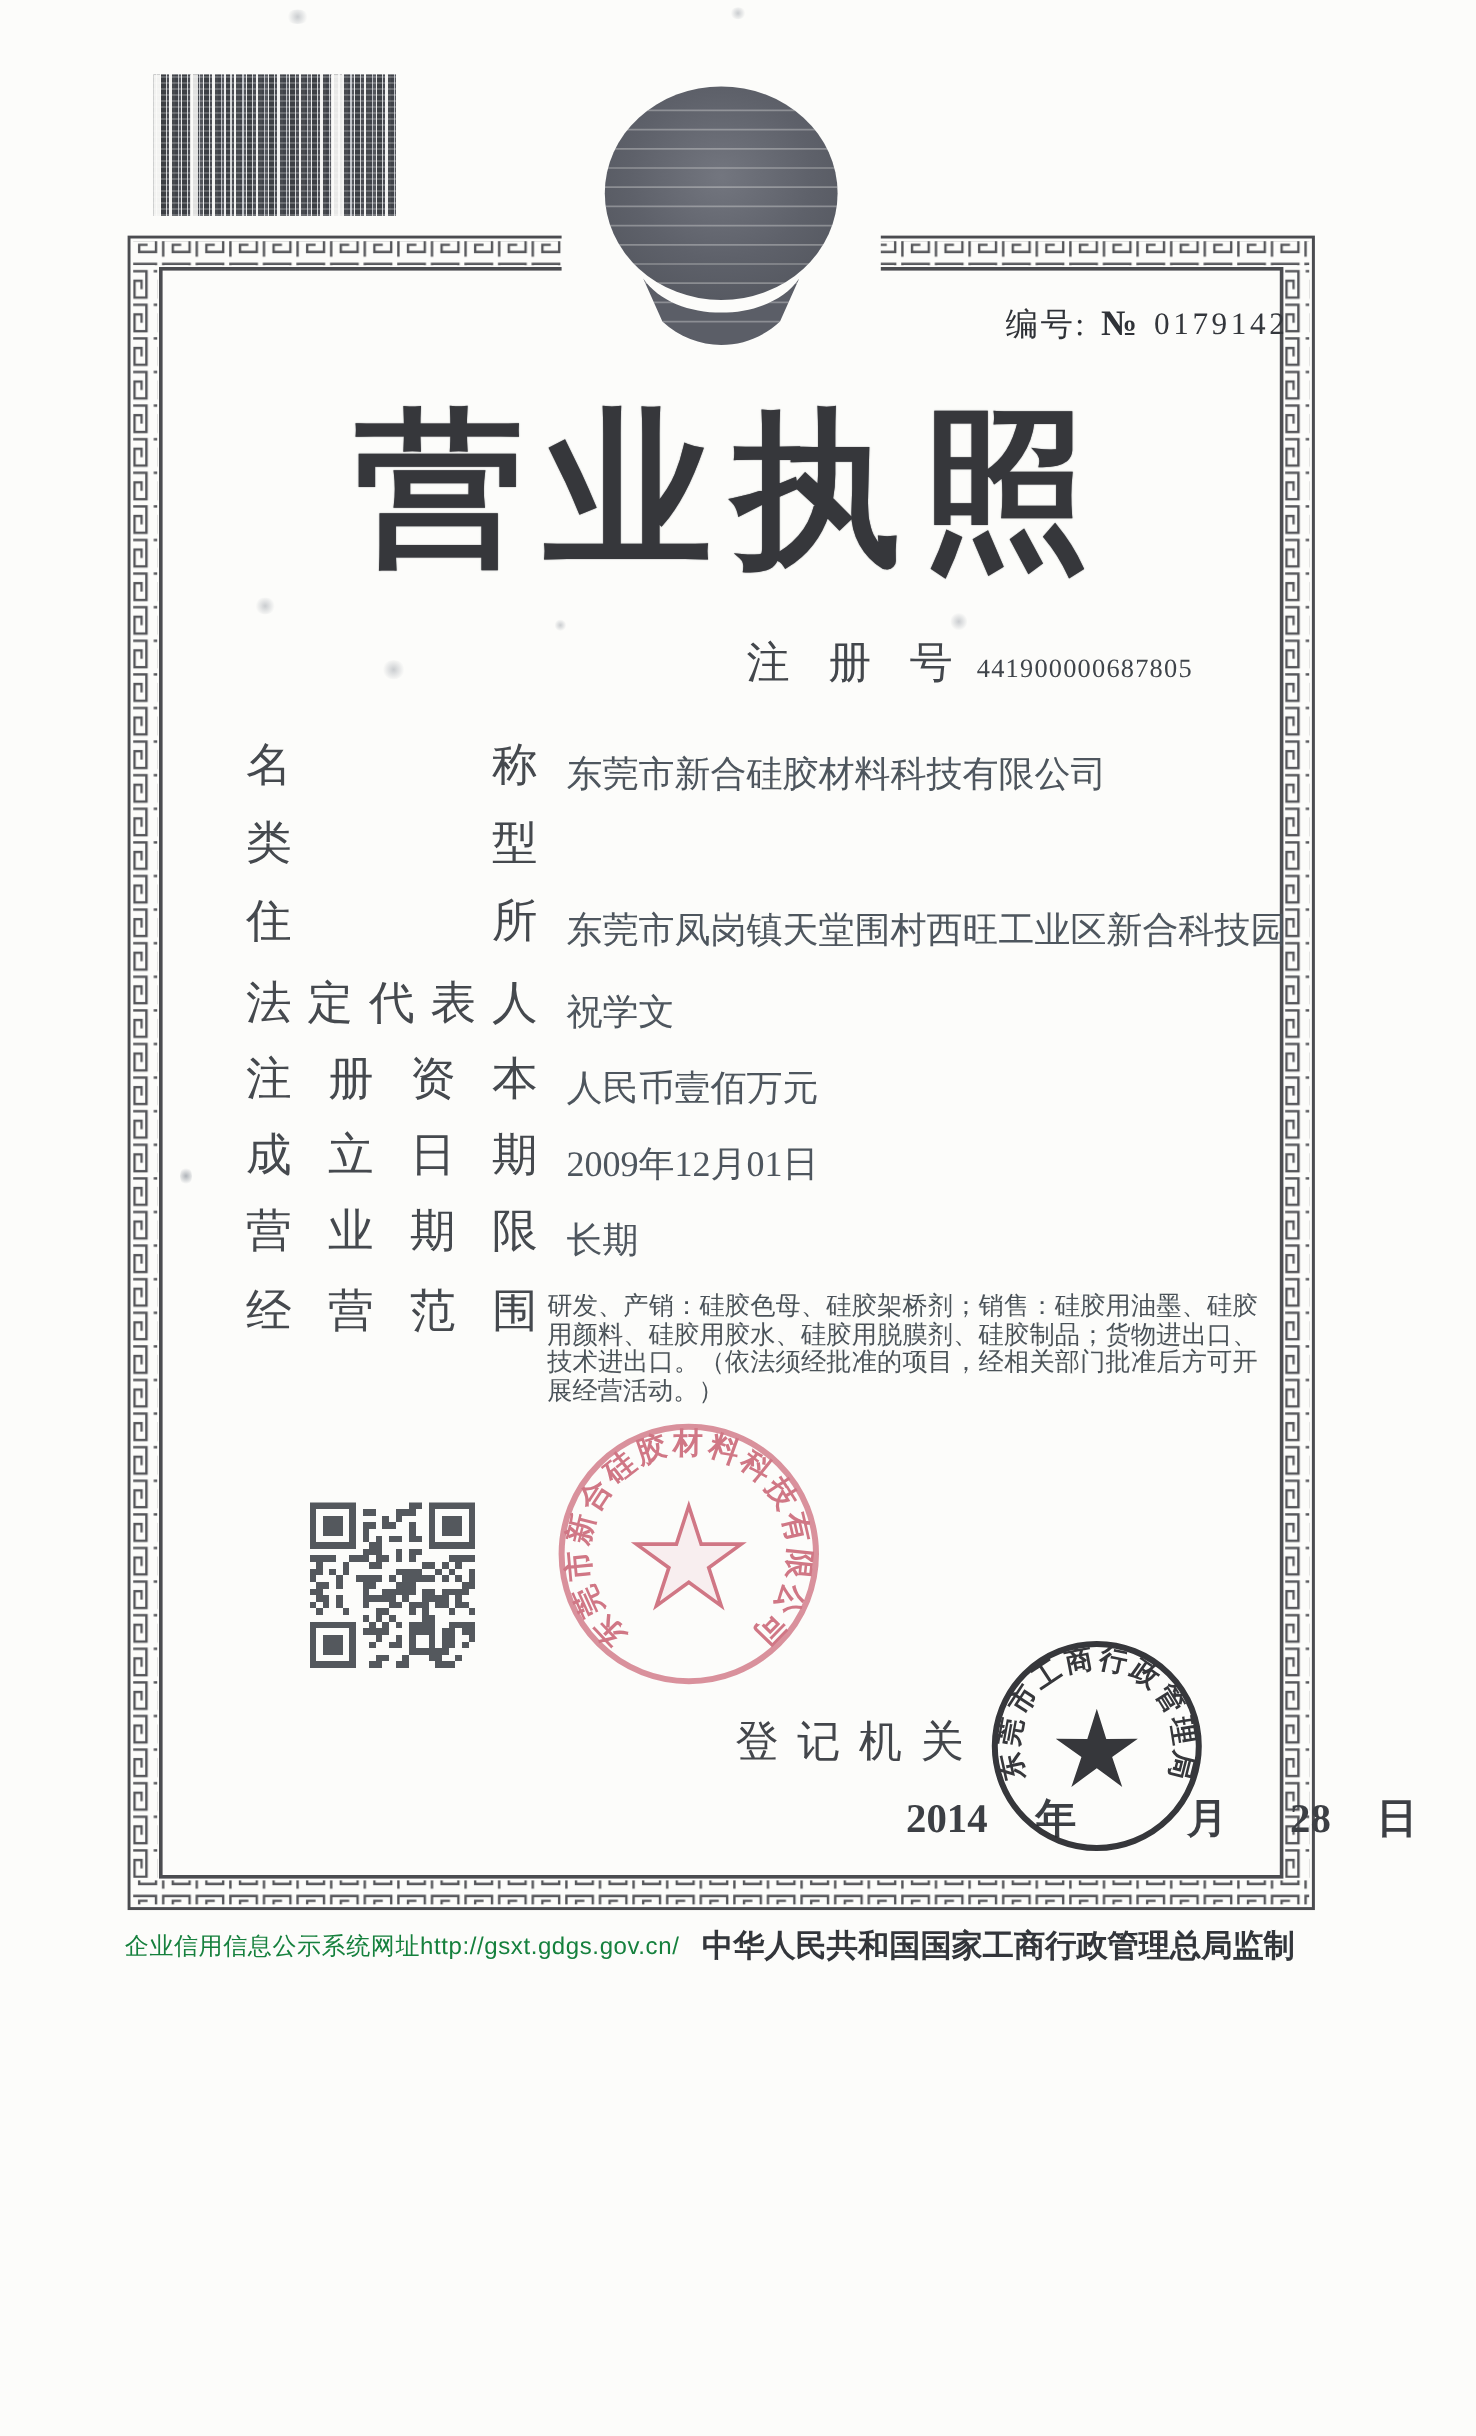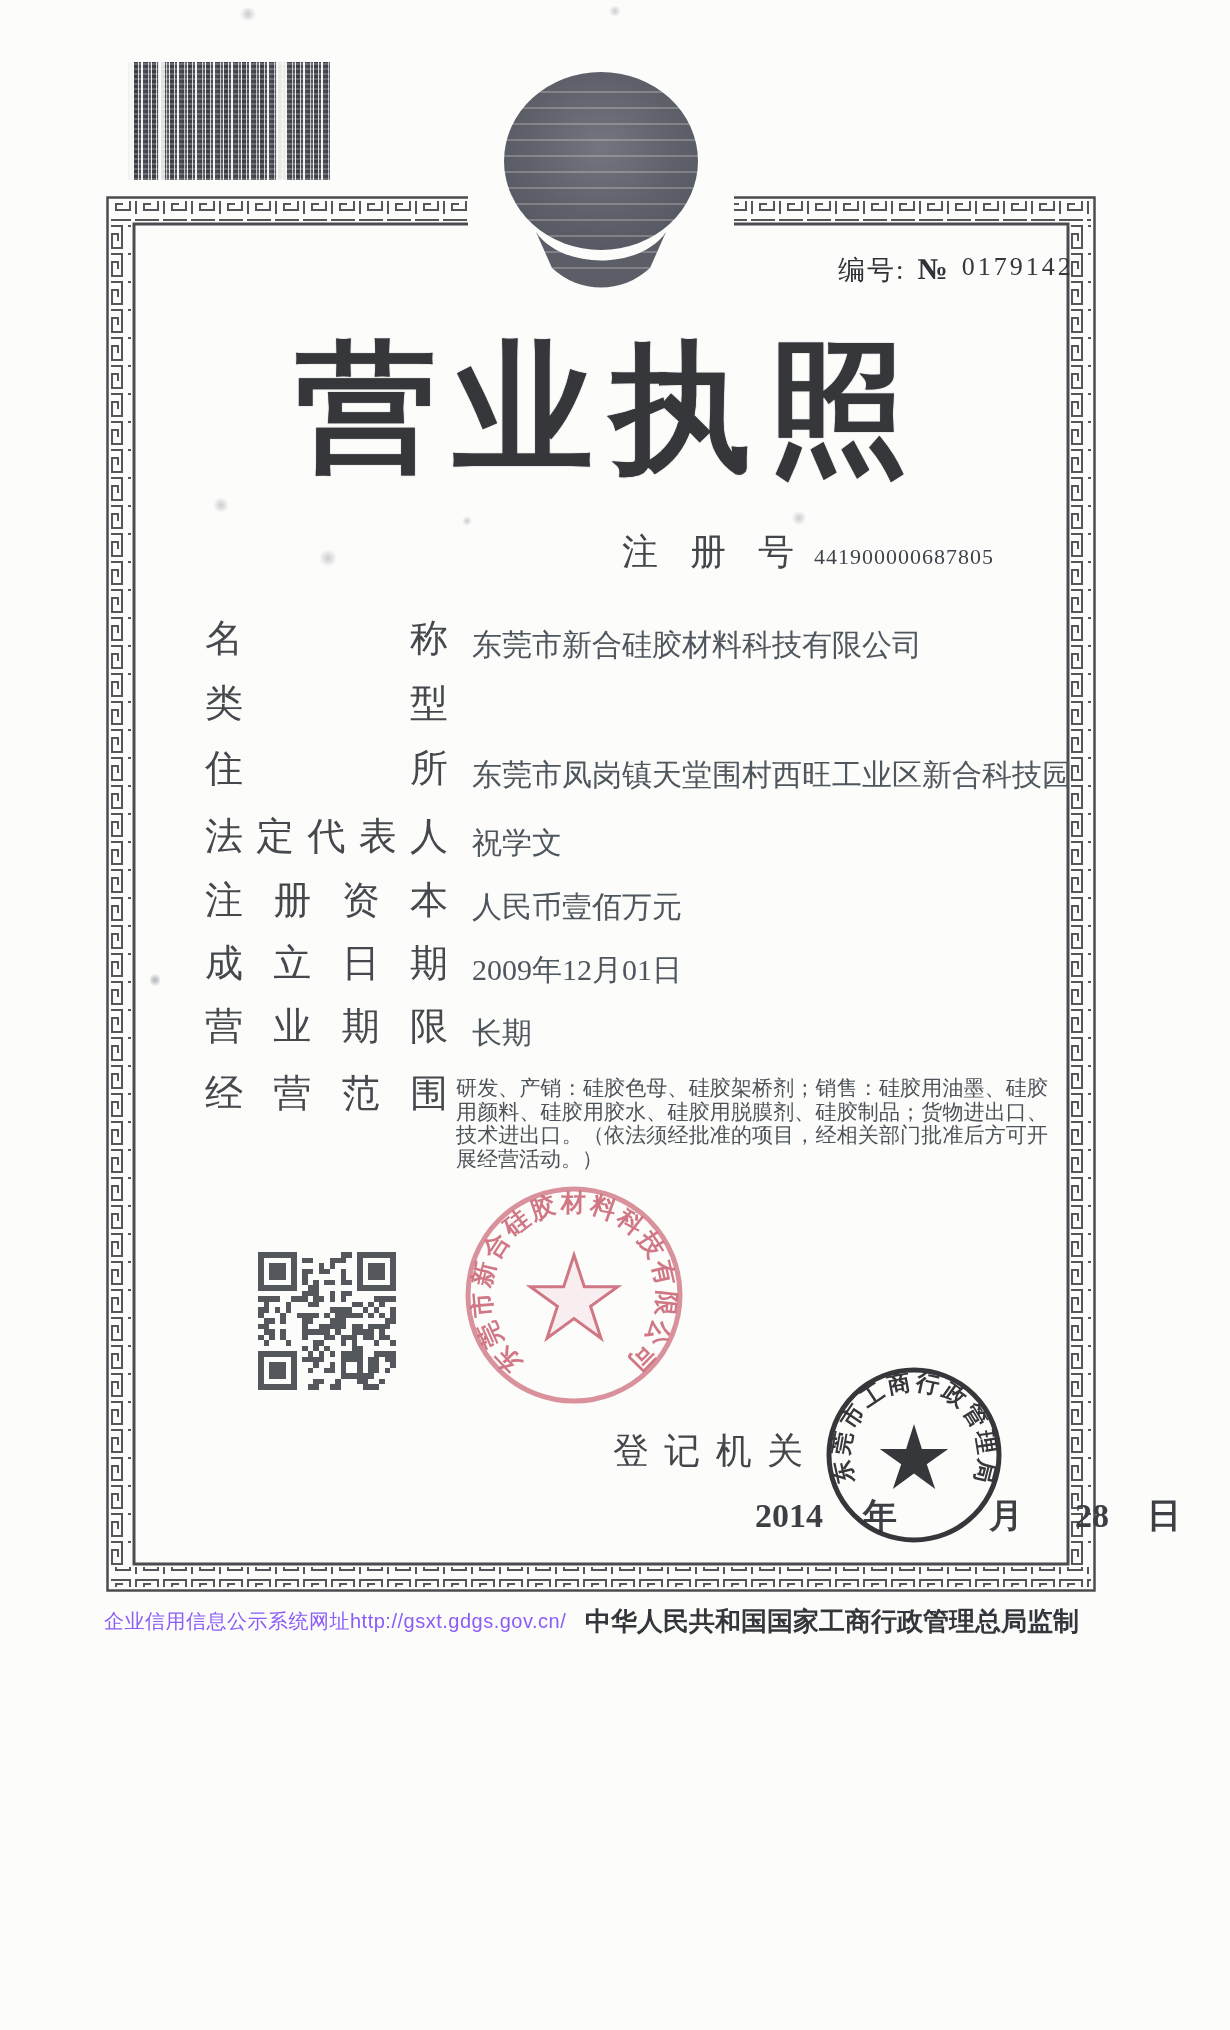--- a/index.html
+++ b/index.html
@@ -10,21 +10,21 @@
     background:
       linear-gradient(90deg, rgba(252,252,250,.95) 0 6px, transparent 6px 7px),
       linear-gradient(90deg, transparent 0 30px, rgba(252,252,250,.85) 30px 37px, transparent 37px 148px, rgba(252,252,250,.9) 148px 157px, transparent 157px),
       repeating-linear-gradient(0deg, rgba(255,255,255,.22) 0 2px, rgba(0,0,0,0) 2px 5px),
       repeating-linear-gradient(90deg,#30333a 0 2px,#b9bcc2 2px 3px,#45484f 3px 5px,#e8e9ea 5px 6px,#2c2f35 6px 10px,#cfd1d4 10px 11px,#3a3d44 11px 13px,#f2f2f1 13px 15px,#383b41 15px 18px);}
   
   .frame{position:absolute;left:106px;top:196px;width:990px;height:1396px;}
   .emblem-backing{position:absolute;left:468px;top:192px;width:266px;height:42px;background:#fcfcfa;}
   .emblem{position:absolute;left:502px;top:70px;width:198px;height:230px;}
   
-  .serial{position:absolute;left:838px;top:252px;display:flex;align-items:flex-start;gap:12px;
+  .serial{position:absolute;left:838px;top:252px;display:flex;align-items:center;gap:12px;
           color:#2f3237;font-size:27px;letter-spacing:2px;}
   .serial .mark{font-weight:bold;font-size:30px;}
   .serial .num{font-family:Liberation Serif, serif;font-size:26px;letter-spacing:3px;color:#34373c;}
   
   .title{position:absolute;left:296px;top:338px;width:612px;font-size:140px;line-height:1;
          font-weight:900;color:#36373b;font-family:"Liberation Sans","DejaVu Sans",sans-serif;
          text-shadow:0 0 1px #55565a;}
   .spread{display:flex;justify-content:space-between;}
   
   .regline{position:absolute;left:622px;top:528px;display:flex;align-items:baseline;}
@@ -41,21 +41,21 @@
   
   .seal-red{position:absolute;left:464px;top:1185px;width:220px;height:220px;opacity:.82;}
   .seal-black{position:absolute;left:824px;top:1365px;width:180px;height:180px;opacity:.92;}
   
   .registrar{position:absolute;left:613px;top:1427px;width:190px;font-size:36px;color:#43464b;}
   .dateline{position:absolute;left:755px;top:1493px;display:flex;align-items:baseline;
             font-size:34px;color:#3c3f44;font-weight:600;gap:30px;}
   .dateline .u1{margin-left:10px;} .dateline .u2{margin-left:62px;}
   .dateline .dd{margin-left:22px;} .dateline .u3{margin-left:8px;}
   
-  .footer-left{position:absolute;left:104px;top:1608px;font-size:20px;color:#8b5cf6;
+  .footer-left{position:absolute;left:104px;top:1608px;font-size:20px;color:#15803d;
                font-family:"Liberation Sans","DejaVu Sans",sans-serif;letter-spacing:.5px;}
   .footer-right{position:absolute;right:151px;top:1604px;font-size:26px;font-weight:700;color:#33363b;}
   
   .blot{position:absolute;border-radius:50%;opacity:.45;
         background:radial-gradient(circle,#8d939c 0%,rgba(141,147,156,0) 70%);}
 </style>
 </head>
 <body>
 
 <div class="page">

